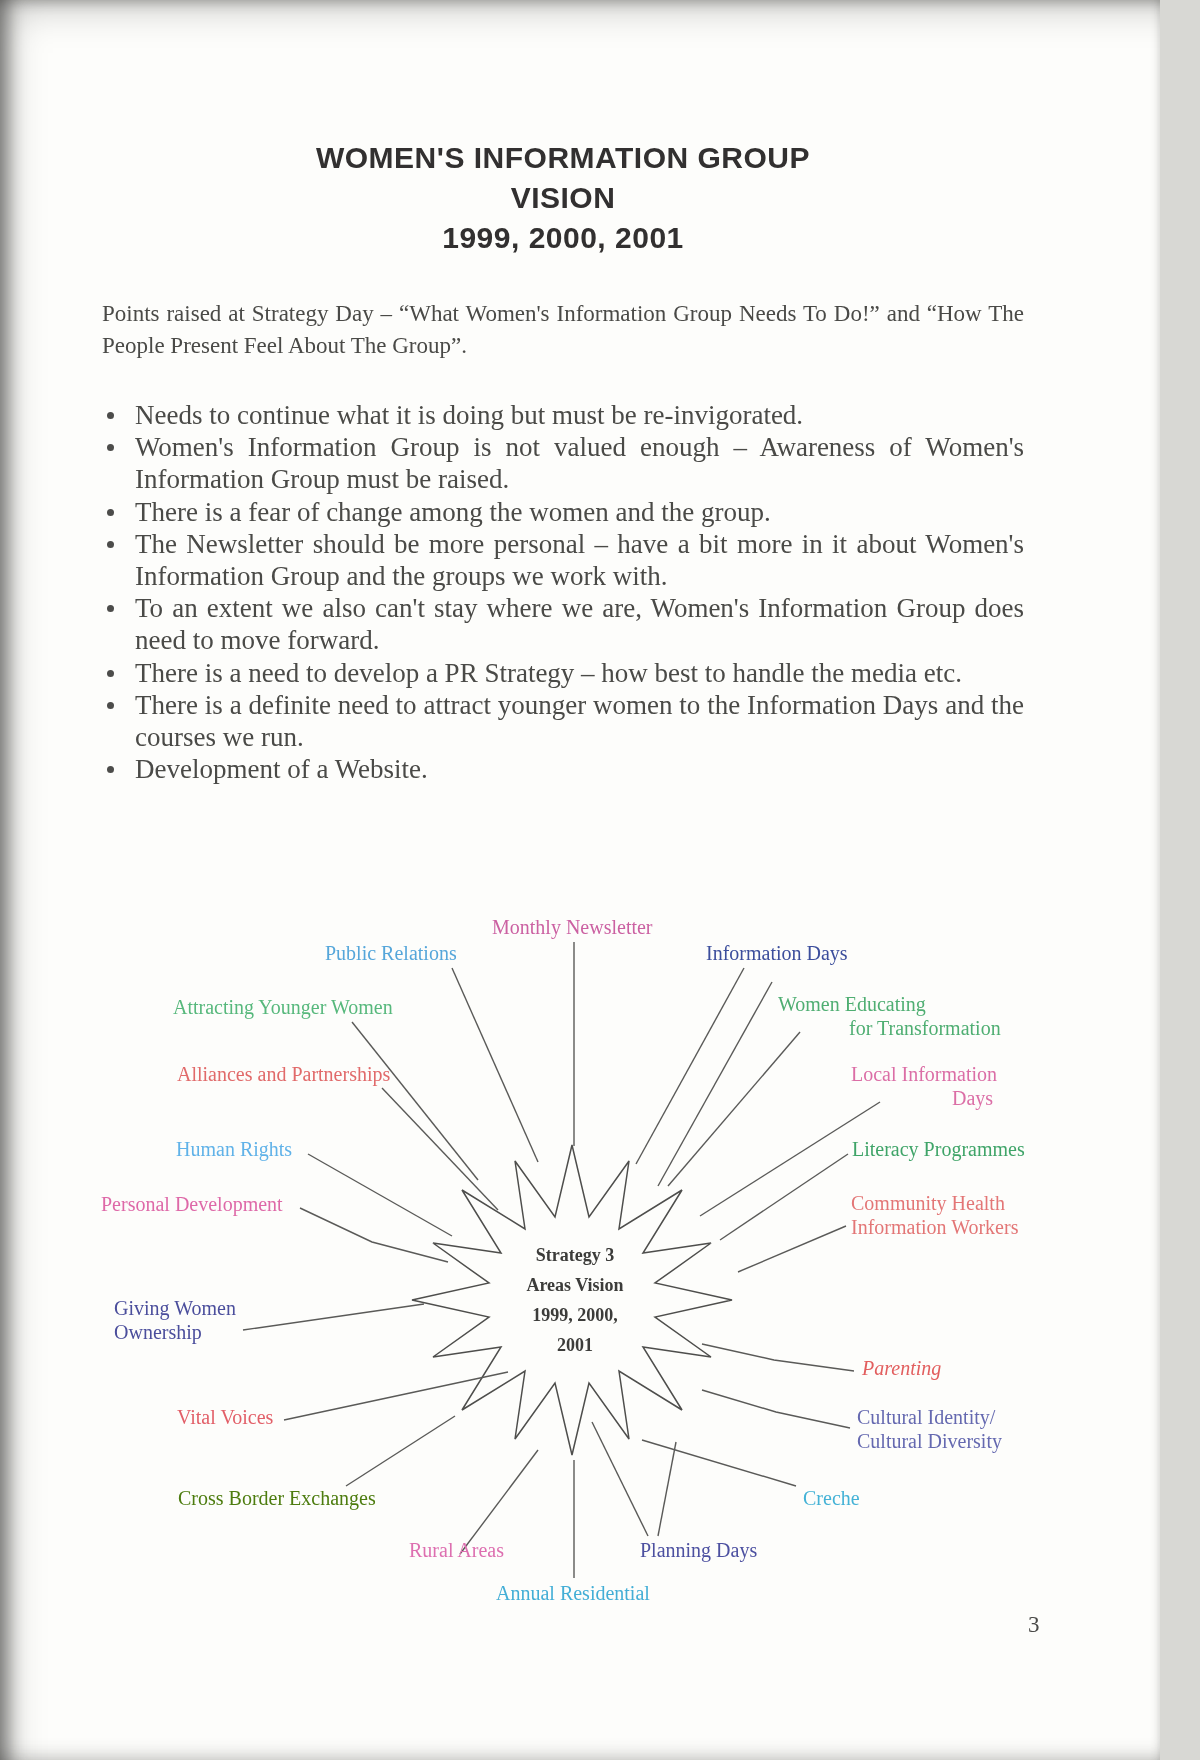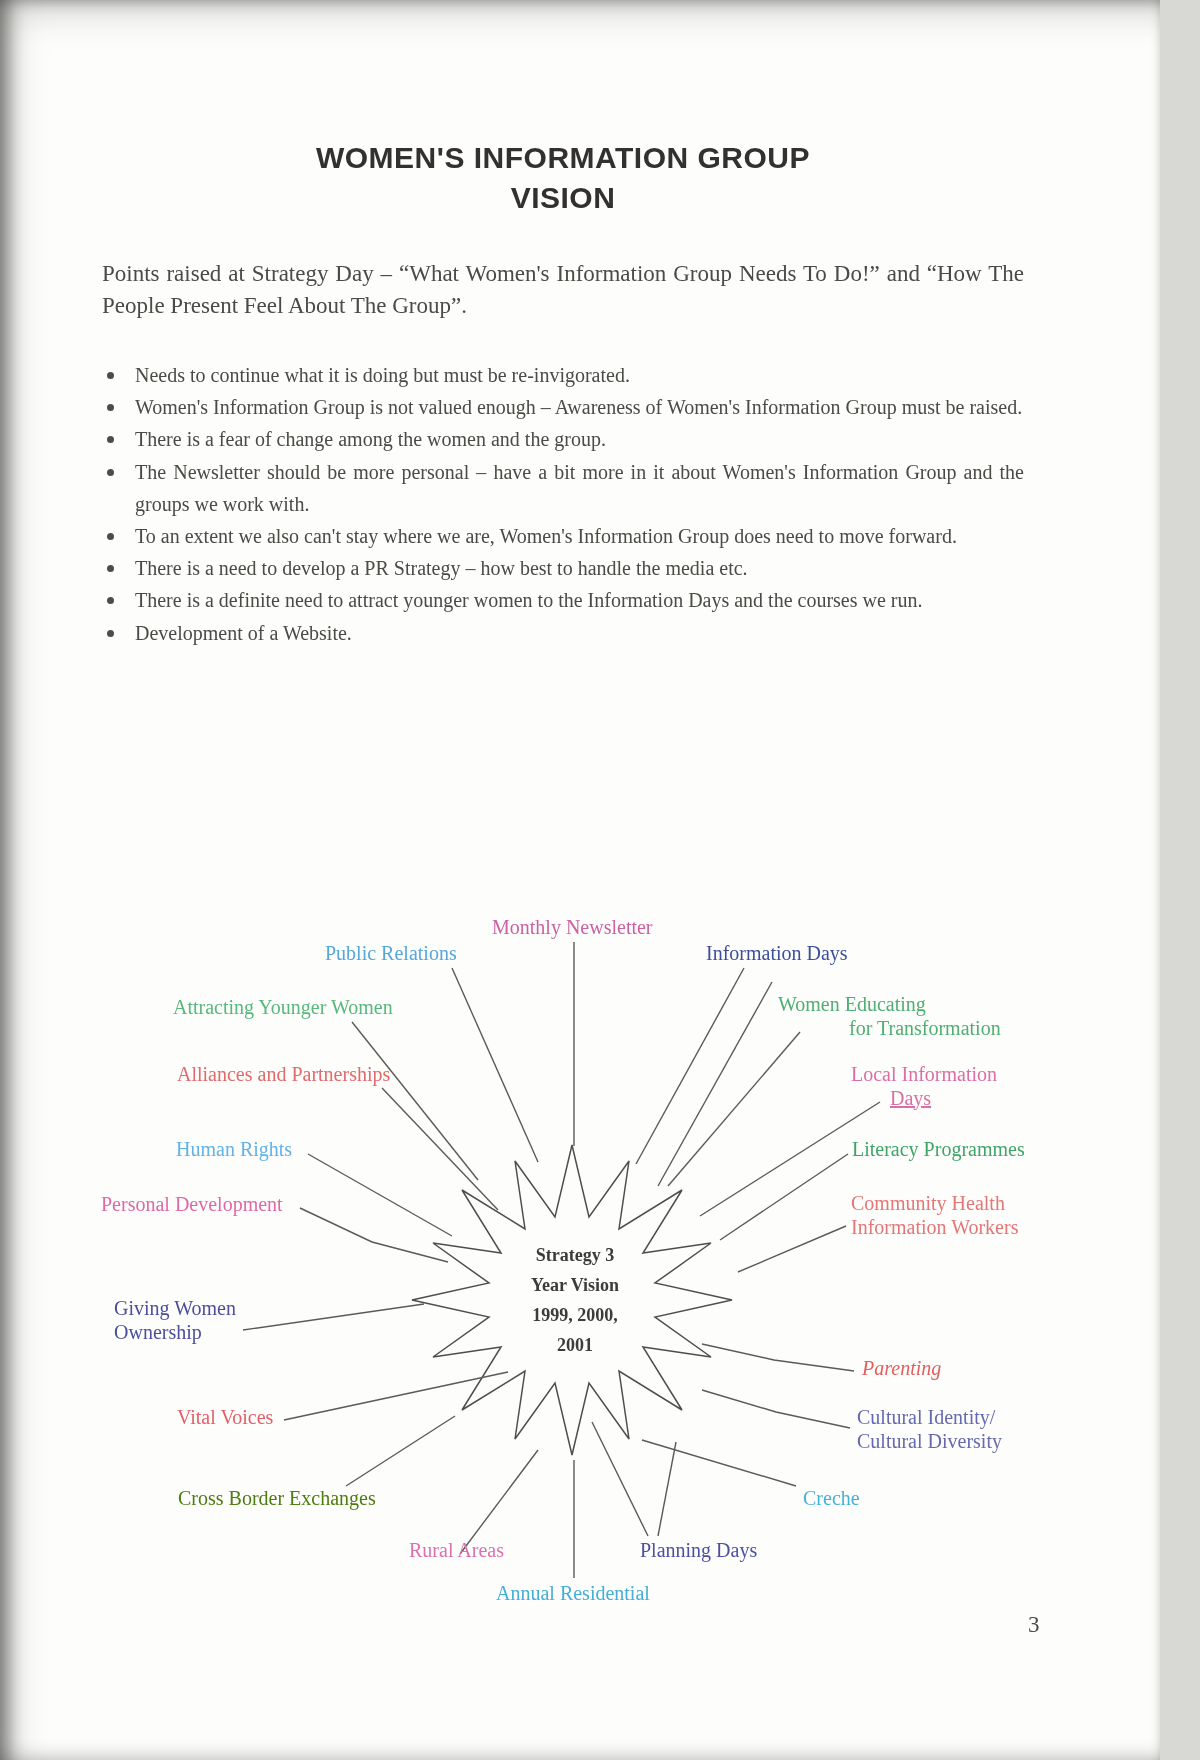--- a/index.html
+++ b/index.html
@@ -13,41 +13,42 @@
       inset 0 -16px 18px -13px rgba(55,55,52,.30),
       inset 36px 36px 46px -38px rgba(0,0,0,.35);
   }
   .content{padding:0 136px 0 102px;}
   .title{
     margin:0;padding-top:138px;text-align:center;
     font-family:"Liberation Sans",sans-serif;font-weight:bold;
     font-size:30px;line-height:40px;color:#323030;letter-spacing:.5px;
   }
   .intro{margin:40px 0 0 0;font-size:23px;line-height:32px;text-align:justify;}
-  .bullets{margin:37px 0 0 0;padding:0;list-style:none;font-size:20px;line-height:32.2px;text-align:justify;}
+  .bullets{margin:37px 0 0 0;padding:0;list-style:none;font-size:27px;line-height:32.2px;text-align:justify;}
   .bullets li{position:relative;padding-left:33px;}
   .bullets li::before{content:"";position:absolute;left:5px;top:13px;width:7px;height:7px;border-radius:50%;background:#4c4c4a;}
   .diagram-svg{position:absolute;left:0;top:0;width:1200px;height:1760px;pointer-events:none;}
   .dlabel{position:absolute;font-size:20px;line-height:23.5px;white-space:nowrap;}
   .dlabel span{display:block;}
   .center-label{
     position:absolute;left:472px;top:1240px;width:206px;text-align:center;
     font-weight:bold;font-size:18px;line-height:30px;color:#3c3c3a;
   }
   .page-number{position:absolute;left:1028px;top:1612px;font-size:23px;color:#4a4a48;}
 </style>
 </head>
 <body>
 
 <div class="page">
 
   <div class="content">
     <h1 class="title">
       <div>WOMEN'S INFORMATION GROUP</div>
       <div>VISION</div>
+      <div>1999, 2000, 2001</div>
     </h1>
 
     <p class="intro">Points raised at Strategy Day – “What Women's Information Group Needs To Do!” and “How The People Present Feel About The Group”.</p>
 
     <ul class="bullets">
       <li>Needs to continue what it is doing but must be re-invigorated.</li>
       <li>Women's Information Group is not valued enough – Awareness of Women's Information Group must be raised.</li>
       <li>There is a fear of change among the women and the group.</li>
       <li>The Newsletter should be more personal – have a bit more in it about Women's Information Group and the groups we work with.</li>
       <li>To an extent we also can't stay where we are, Women's Information Group does need to move forward.</li>
@@ -82,21 +83,21 @@
       <line x1="642" y1="1440" x2="796" y2="1486"></line>
       <line x1="538" y1="1450" x2="460" y2="1554"></line>
       <line x1="592" y1="1422" x2="648" y2="1536"></line>
       <line x1="676" y1="1442" x2="658" y2="1536"></line>
       <line x1="574" y1="1460" x2="574" y2="1578"></line>
     </g>
   </svg>
 
   <div class="center-label">
     <div>Strategy 3</div>
-    <div>Year Vision</div>
+    <div>Areas Vision</div>
     <div>1999, 2000,</div>
     <div>2001</div>
   </div>
 
   <div class="dlabel" style="left: 492px; top: 916px; color: rgb(203, 97, 162);">
       <span>Monthly Newsletter</span>
     </div>
   <div class="dlabel" style="left: 325px; top: 942px; color: rgb(85, 166, 218);">
       <span>Public Relations</span>
     </div>
@@ -108,21 +109,21 @@
     </div>
   <div class="dlabel" style="left: 778px; top: 993px; color: rgb(79, 174, 114);">
       <span>Women Educating</span>
       <span style="margin-left:71px;">for Transformation</span>
     </div>
   <div class="dlabel" style="left: 177px; top: 1063px; color: rgb(225, 106, 106);">
       <span>Alliances and Partnerships</span>
     </div>
   <div class="dlabel" style="left: 851px; top: 1063px; color: rgb(219, 110, 166);">
       <span>Local Information</span>
-      <span style="margin-left:39px;text-decoration:underline;">Days</span>
+      <span style="margin-left:101px;">Days</span>
     </div>
   <div class="dlabel" style="left: 176px; top: 1138px; color: rgb(96, 178, 232);">
       <span>Human Rights</span>
     </div>
   <div class="dlabel" style="left: 852px; top: 1138px; color: rgb(63, 164, 104);">
       <span>Literacy Programmes</span>
     </div>
   <div class="dlabel" style="left: 101px; top: 1193px; color: rgb(222, 105, 168);">
       <span>Personal Development</span>
     </div>

